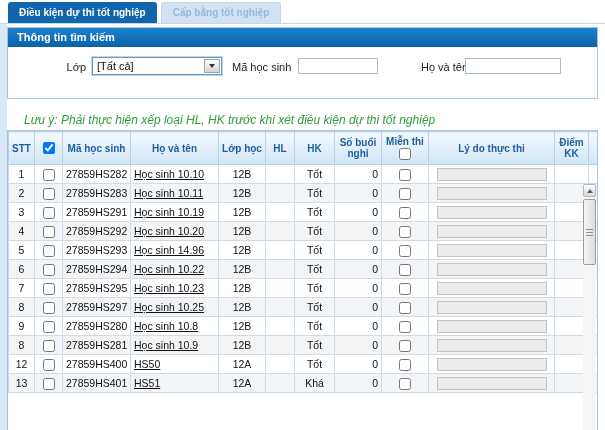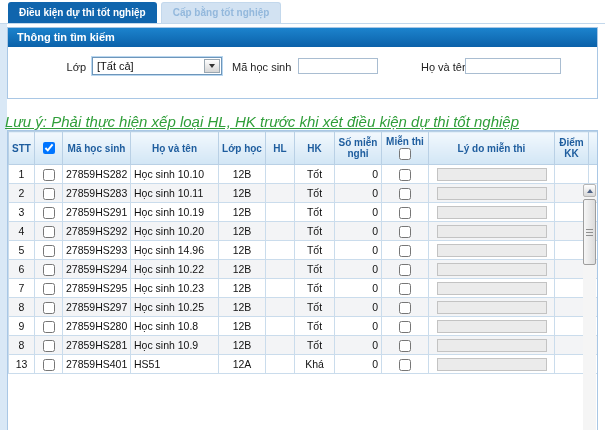--- a/index.html
+++ b/index.html
@@ -33,37 +33,37 @@
   .txt{position:absolute;top:11px;height:12px;border:1px solid #a9bdd1;font-size:11px;padding:1px 3px;
        font-family:inherit;background:#fff;}
   .txt-ma{left:290px;width:72px;}
   .txt-ten{left:457px;width:88px;}
   .panel-footer{height:23px;background:#dcebf9;text-align:center;}
   .btn-search{margin-top:2px;height:19px;min-width:62px;padding:0 10px;cursor:pointer;
               background:linear-gradient(#45a0e2,#1774c2);color:#fff;font-weight:bold;font-size:10.5px;
               border:1px solid #2767a6;border-radius:3px;font-family:inherit;}
 
   
-  .note{position:absolute;left:5px;top:113px;font-style:italic;color:#2f9e39;font-size:15px;white-space:nowrap;text-decoration:underline;}
+  .note{position:absolute;left:24px;top:113px;font-style:italic;color:#2f9e39;font-size:12px;white-space:nowrap;}
 
   
   .results-panel{position:absolute;left:7px;top:130px;width:589px;height:301px;background:#fff;
                  border:1px solid #a9c7e5;border-bottom:none;overflow:hidden;}
   .caption{height:21px;line-height:21px;padding-left:10px;font-weight:bold;color:#000;
            background:linear-gradient(#fdfeff,#ebf3fb);border-bottom:1px solid #cfe0ef;}
   table.grid{width:100%;border-collapse:collapse;table-layout:fixed;}
   .grid th{height:30px;border:1px solid #b9d0e5;background:linear-gradient(#f2f8fd,#d2e6f5);
            color:#1e5d9e;font-size:10px;line-height:11px;padding:1px 2px;text-align:center;
            vertical-align:middle;font-weight:bold;overflow:hidden;cursor:pointer;}
   .grid td{height:18px;border:1px solid #cadcec;font-size:10.5px;padding:0 3px;
            overflow:hidden;white-space:nowrap;vertical-align:middle;background-clip:padding-box;}
   .grid tbody tr:nth-child(even) td{background-color:#f3f4f6;}
   .c-stt,.c-chk,.c-ma,.c-lop,.c-hk,.c-mien,.c-hl,.c-kk{text-align:center;}
   .c-nghi{text-align:right;padding-right:9px;}
-  .c-ten{padding-left:7px;}
+  .c-ten{padding-left:7px;text-decoration:underline;}
   .lydo-input{display:block;margin:2px auto;width:108px;height:11px;background:#ebebeb;
               border:1px solid #c3c3c3;padding:0;}
   input[type=checkbox]{width:12px;height:12px;margin:0;vertical-align:middle;}
   .th-mien-label{margin-bottom:1px;}
 
   
   .vscroll{position:absolute;top:53px;right:1px;width:13px;bottom:0;background:#f5f5f5;}
   .sb-up{position:relative;height:13px;background:linear-gradient(#ffffff,#d7d7d7);
          border:1px solid #b5b5b5;border-radius:2px;box-sizing:border-box;}
   .arr-up{position:absolute;left:3px;top:4px;width:0;height:0;
@@ -124,26 +124,26 @@
         <tr>
           <th>STT</th>
           <th>
             <input type="checkbox" checked="true" style="">
           </th>
           <th>Mã học sinh</th>
           <th>Họ và tên</th>
           <th>Lớp học</th>
           <th>HL</th>
           <th>HK</th>
-          <th>Số miễn nghỉ</th>
+          <th>Số buổi nghỉ</th>
           <th>
             <div class="th-mien-label">Miễn thi</div>
             <input type="checkbox" style="">
           </th>
-          <th>Lý do miễn thi</th>
+          <th>Lý do thực thi</th>
           <th>Điểm KK</th>
           <th></th>
         </tr>
       </thead>
       <tbody id="rows">
   <tr>
     <td class="c-stt">1</td>
     <td class="c-chk">
       <input type="checkbox" style="">
     </td>
@@ -346,20 +346,40 @@
       <input type="checkbox" style="">
     </td>
     <td class="c-lydo">
       <input type="text" class="lydo-input" disabled="" style="">
     </td>
     <td class="c-kk"></td>
     <td class="c-pad"></td>
   </tr>
 
 
+  <tr>
+    <td class="c-stt">12</td>
+    <td class="c-chk">
+      <input type="checkbox" style="">
+    </td>
+    <td class="c-ma">27859HS400</td>
+    <td class="c-ten">HS50</td>
+    <td class="c-lop">12A</td>
+    <td class="c-hl"></td>
+    <td class="c-hk">Tốt</td>
+    <td class="c-nghi">0</td>
+    <td class="c-mien">
+      <input type="checkbox" style="">
+    </td>
+    <td class="c-lydo">
+      <input type="text" class="lydo-input" disabled="" style="">
+    </td>
+    <td class="c-kk"></td>
+    <td class="c-pad"></td>
+  </tr>
 
   <tr>
     <td class="c-stt">13</td>
     <td class="c-chk">
       <input type="checkbox" style="">
     </td>
     <td class="c-ma">27859HS401</td>
     <td class="c-ten">HS51</td>
     <td class="c-lop">12A</td>
     <td class="c-hl"></td>

